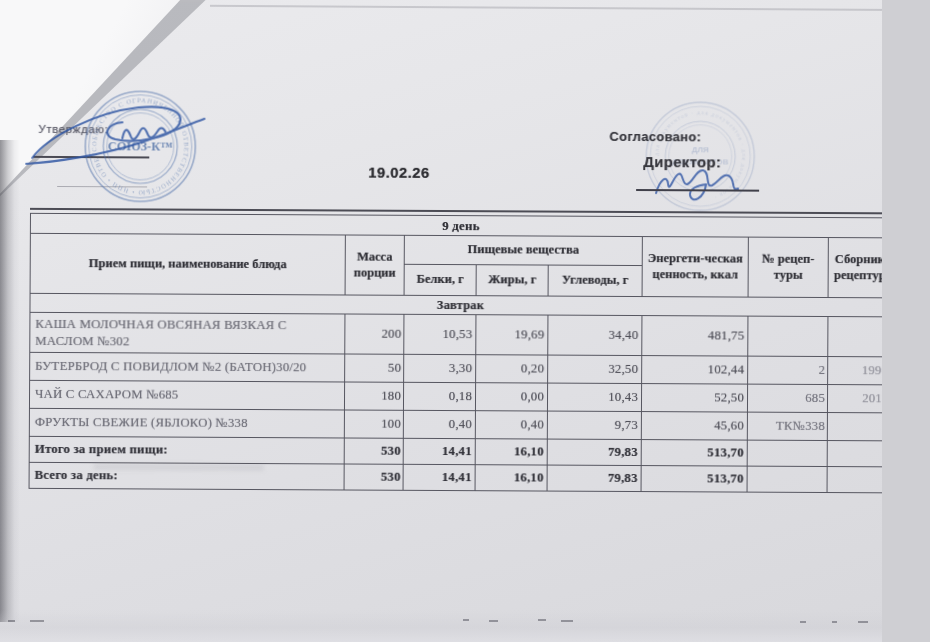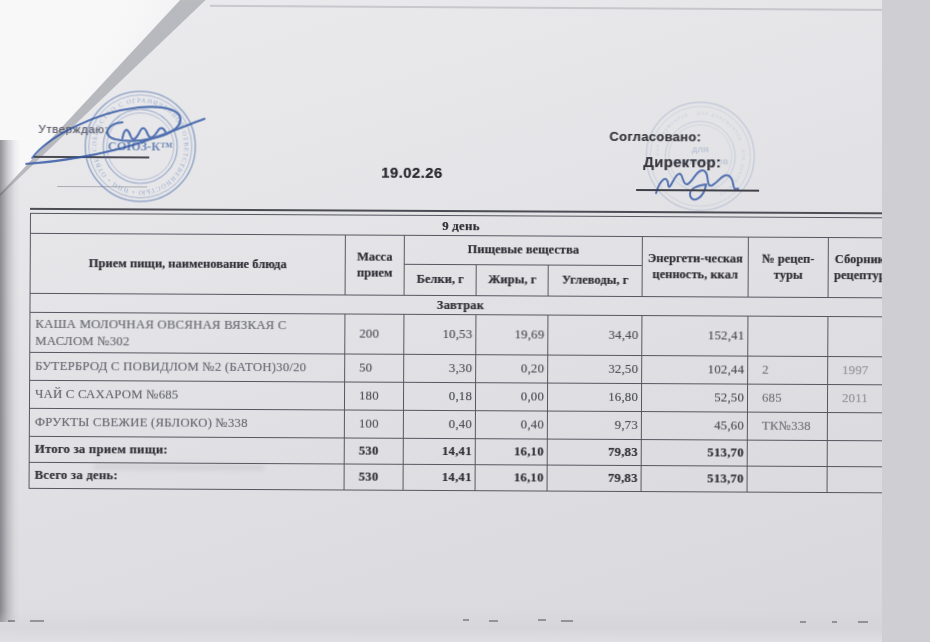--- a/index.html
+++ b/index.html
@@ -21,21 +21,21 @@
   .bottom-strip{position:absolute;left:0;top:610px;width:930px;height:32px;
     background:linear-gradient(to bottom,rgba(220,220,225,0),rgba(206,206,212,.4) 55%,rgba(224,224,229,.7));}
   .doc{position:absolute;left:0;top:0;width:930px;height:642px;
     transform:rotate(.3deg);transform-origin:60px 210px;filter:blur(.22px);}
 
   .lbl-approve{position:absolute;left:38px;top:123px;font-family:"Liberation Sans",sans-serif;
     font-size:11.5px;letter-spacing:.6px;color:#5c5c68;text-shadow:0 0 1px rgba(90,90,110,.5);}
   .sig-line-1{position:absolute;left:33px;top:156px;width:116px;height:2px;background:#4a4a54;}
   .sig-line-1b{position:absolute;left:57px;top:186px;width:90px;height:1px;background:rgba(74,74,88,.38);}
   .date{position:absolute;left:368px;top:162px;font-family:"Liberation Sans",sans-serif;
-    font-weight:bold;font-size:15px;letter-spacing:.4px;color:#2a2a2e;text-shadow:0 0 .6px rgba(40,40,50,.55);margin-left:13px;}
+    font-weight:bold;font-size:15px;letter-spacing:.4px;color:#2a2a2e;text-shadow:0 0 .6px rgba(40,40,50,.55);}
   .lbl-agree{position:absolute;left:609px;top:126px;font-family:"Liberation Sans",sans-serif;
     font-weight:600;font-size:13px;letter-spacing:.3px;color:#36363c;text-shadow:0 0 .6px rgba(50,50,60,.5);}
   .lbl-director{position:absolute;left:643px;top:150px;font-family:"Liberation Sans",sans-serif;
     font-weight:600;font-size:15px;letter-spacing:.3px;color:#36363c;text-shadow:0 0 .6px rgba(50,50,60,.5);}
   .sig-line-2{position:absolute;left:636px;top:186px;width:123px;height:2px;background:#40404a;}
   .stamp{position:absolute;filter:blur(.45px);}
   .stamp-left{left:80px;top:86px;}
   .stamp-right{left:642px;top:95px;}
   .sig{position:absolute;filter:blur(.3px);}
   .sig-left{left:18px;top:96px;}
@@ -51,21 +51,21 @@
   .day-row td{height:17px;text-align:center;font-weight:bold;font-size:13px;color:#2d2d33;
     text-shadow:0 0 .6px rgba(40,40,55,.55);}
   th{font-weight:bold;font-size:12.5px;color:#2d2d33;text-align:center;line-height:1.25;
     padding:1px 2px;text-shadow:0 0 .6px rgba(40,40,55,.55);}
   .h-top{height:26px;}
   .h-sub{height:28px;}
   .section-row td{height:16px;text-align:center;font-weight:bold;font-size:12.5px;color:#2d2d33;
     text-shadow:0 0 .6px rgba(40,40,55,.55);}
   td{font-size:12.8px;letter-spacing:.2px;text-shadow:0 0 .7px rgba(70,70,85,.45);}
   td.c-name{color:#6e6e78;text-align:left;padding:3px 5px;line-height:1.3;}
-  td.c-center{text-align:left;padding:3px 14px;}
+  td.c-center{text-align:right;padding:3px 2px;}
   td.c-num{text-align:right;padding:3px 3px 3px 2px;}
   td.c-recipe{color:#787882;}
   td.c-source{color:#9b9ba4;}
   tr.t-data td{height:21px;}
   tr.t-total td{height:19px;font-weight:bold;color:#303037;text-shadow:0 0 .6px rgba(40,40,55,.55);}
   tr.t-total td.c-name{color:#303037;}
   .artifact{position:absolute;background:rgba(62,62,74,.45);filter:blur(.5px);}
   .ghost{position:absolute;background:rgba(120,120,134,.13);filter:blur(2px);}
 </style>
 </head>
@@ -150,61 +150,61 @@
           <col style="width:106px">
           <col style="width:80px">
           <col style="width:63px">
       </colgroup>
       <tbody>
         <tr class="day-row">
           <td colspan="8">9 день</td>
         </tr>
         <tr>
           <th rowspan="2" class="h-top">Прием пищи, наименование блюда</th>
-          <th rowspan="2">Масса прием</th>
+          <th rowspan="2">Масса порции</th>
           <th colspan="3" class="h-top">Пищевые вещества</th>
           <th rowspan="2">Энергети-ческая ценность, ккал</th>
           <th rowspan="2">№ рецеп-туры</th>
           <th rowspan="2">Сборник рецептур</th>
         </tr>
         <tr>
           <th class="h-sub">Белки, г</th>
           <th class="h-sub">Жиры, г</th>
           <th class="h-sub">Углеводы, г</th>
         </tr>
         <tr class="section-row">
           <td colspan="8">Завтрак</td>
         </tr>
 
       <tr class="t-data">
             <td class="c-name">КАША МОЛОЧНАЯ ОВСЯНАЯ ВЯЗКАЯ С МАСЛОМ №302</td>
             <td class="c-center">200</td>
             <td class="c-num">10,53</td>
             <td class="c-num">19,69</td>
             <td class="c-num">34,40</td>
-            <td class="c-num">152,41</td>
+            <td class="c-num">481,75</td>
             <td class="c-center c-recipe"></td>
             <td class="c-center c-source"></td>
           </tr>
           <tr class="t-data">
             <td class="c-name">БУТЕРБРОД С ПОВИДЛОМ №2 (БАТОН)30/20</td>
             <td class="c-center">50</td>
             <td class="c-num">3,30</td>
             <td class="c-num">0,20</td>
             <td class="c-num">32,50</td>
             <td class="c-num">102,44</td>
             <td class="c-center c-recipe">2</td>
             <td class="c-center c-source">1997</td>
           </tr>
           <tr class="t-data">
             <td class="c-name">ЧАЙ С САХАРОМ №685</td>
             <td class="c-center">180</td>
             <td class="c-num">0,18</td>
             <td class="c-num">0,00</td>
-            <td class="c-num">16,80</td>
+            <td class="c-num">10,43</td>
             <td class="c-num">52,50</td>
             <td class="c-center c-recipe">685</td>
             <td class="c-center c-source">2011</td>
           </tr>
           <tr class="t-data">
             <td class="c-name">ФРУКТЫ СВЕЖИЕ (ЯБЛОКО) №338</td>
             <td class="c-center">100</td>
             <td class="c-num">0,40</td>
             <td class="c-num">0,40</td>
             <td class="c-num">9,73</td>

